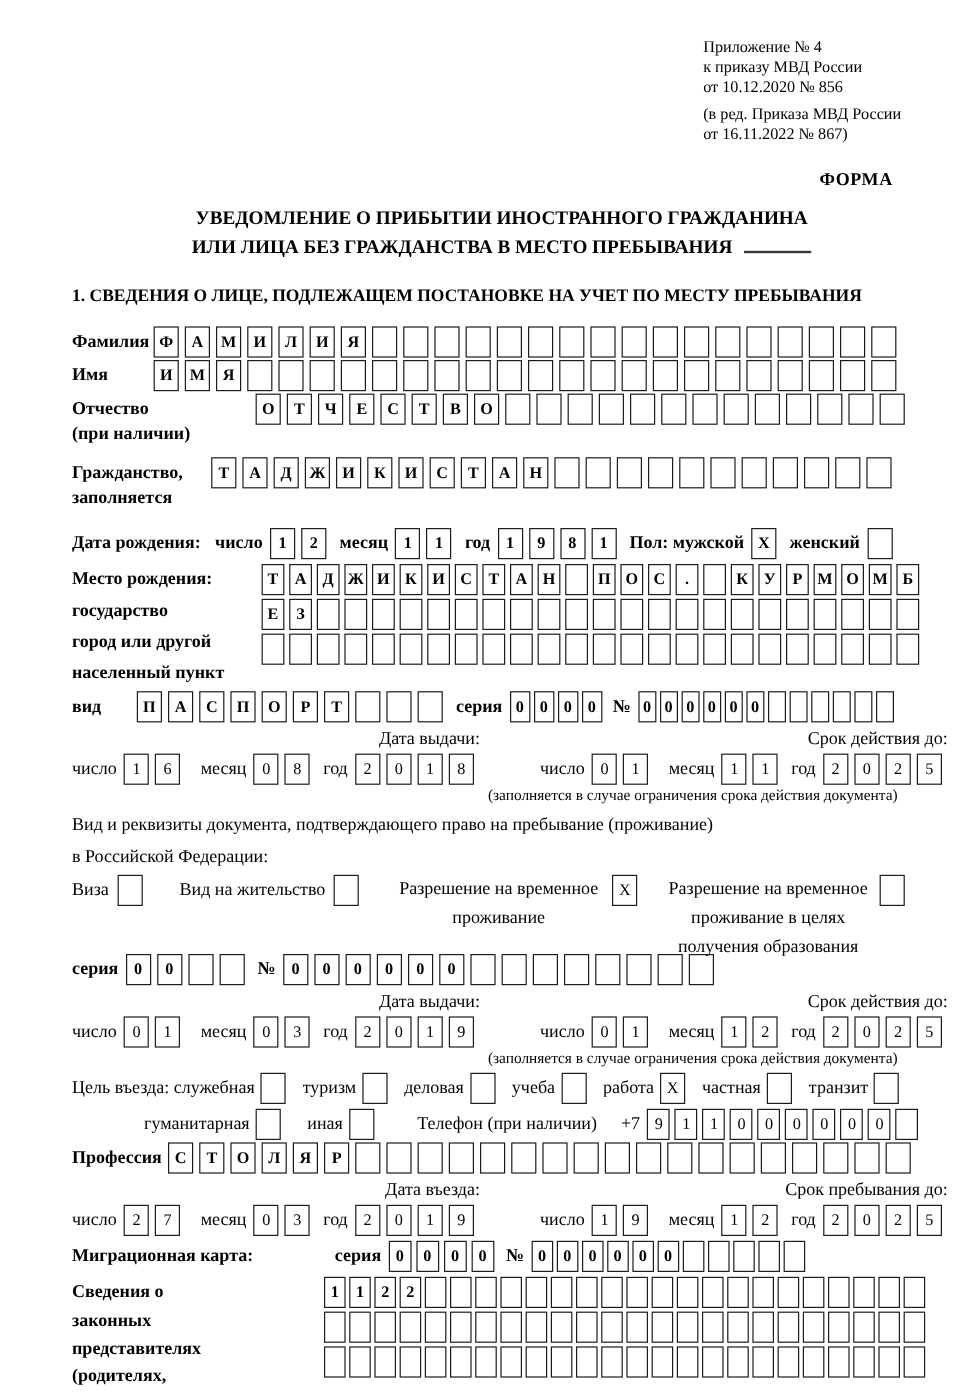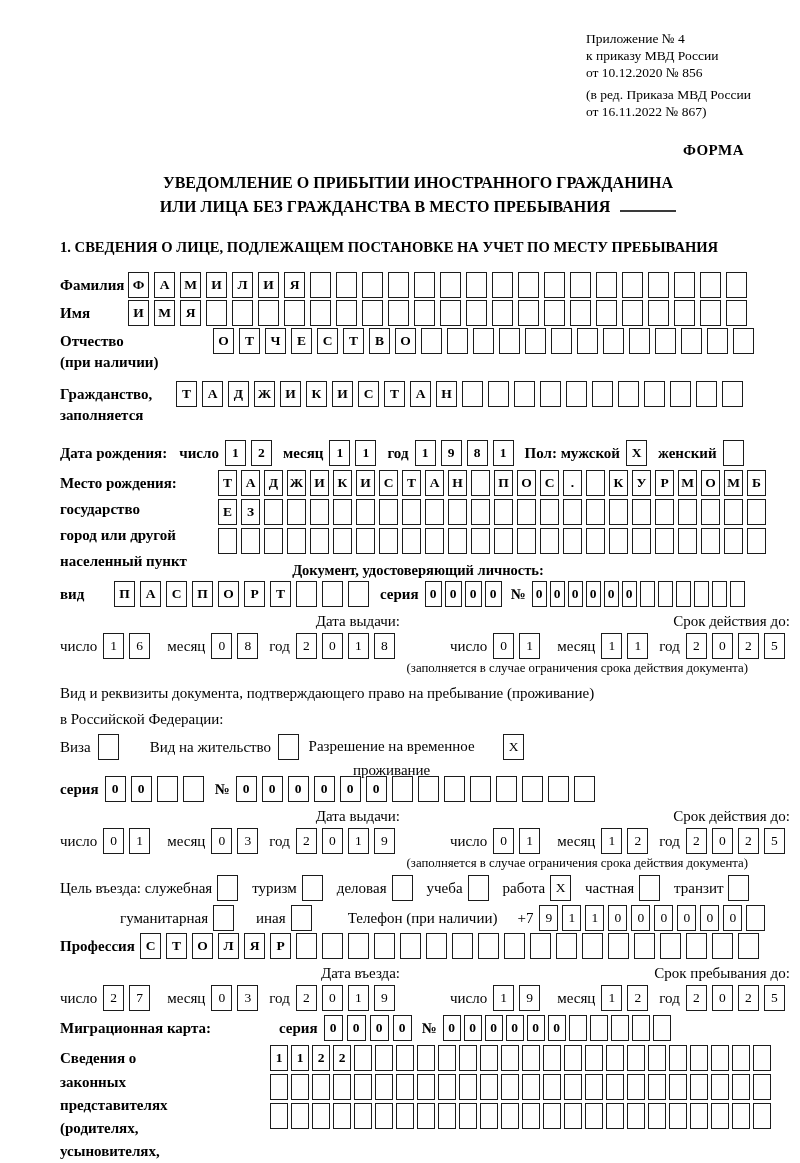--- a/index.html
+++ b/index.html
@@ -309,21 +309,20 @@
           <span class="cell"></span>
           <span class="cell"></span>
           <span class="cell"></span>
           <span class="cell"></span>
           <span class="cell"></span>
           <span class="cell"></span>
         </span>
     </span>
   </div>
 
-  <div class="doc-heading">Документ, удостоверяющий личность:</div>
 
   <div class="frow">
     <span class="dlbl" style="width:48px;">вид</span>
     <span class="cells">
         <span class="cell">П</span>
         <span class="cell">А</span>
         <span class="cell">С</span>
         <span class="cell">П</span>
         <span class="cell">О</span>
         <span class="cell">Р</span>
@@ -415,24 +414,30 @@
       <span class="cells">
           <span class="cell"></span>
         </span>
     </span>
     <span class="vgroup" style="margin-left:26px;">
       <span class="vlbl">Вид на жительство</span>
       <span class="cells">
           <span class="cell"></span>
         </span>
     </span>
-    <span class="vgroup" style="gap:17px;">
+    <span class="vgroup" style="margin-left:24px;">
       <span class="vlbl vcenter w175">Разрешение на временное проживание</span>
       <span class="cells">
           <span class="cell">X</span>
+        </span>
+    </span>
+    <span class="vgroup" style="margin-left:18px;">
+      <span class="vlbl vcenter w172">Разрешение на временное проживание в целях получения образования</span>
+      <span class="cells">
+          <span class="cell"></span>
         </span>
     </span>
   </div>
 
   <div class="frow" style="margin-top:-6px;">
     <span class="dlbl">серия</span>
     <span class="cells">
         <span class="cell">0</span>
         <span class="cell">0</span>
         <span class="cell"></span>

